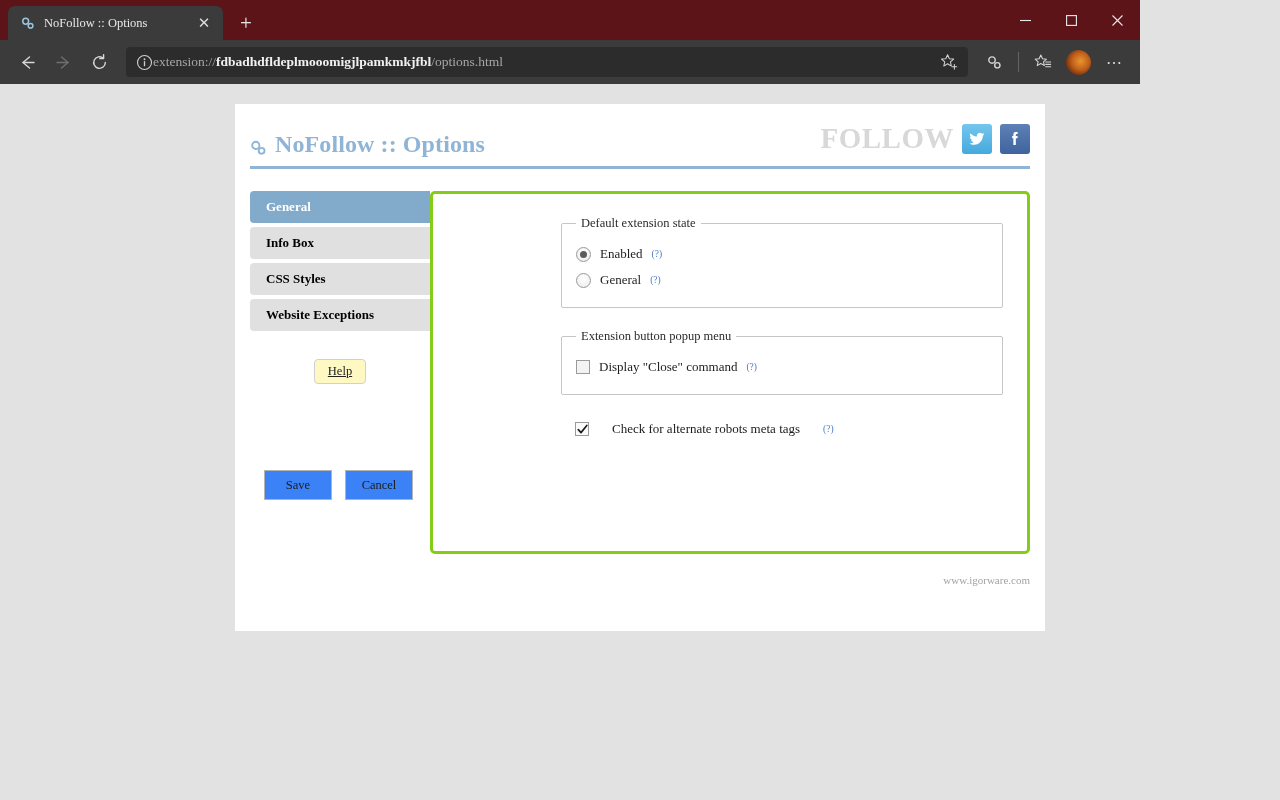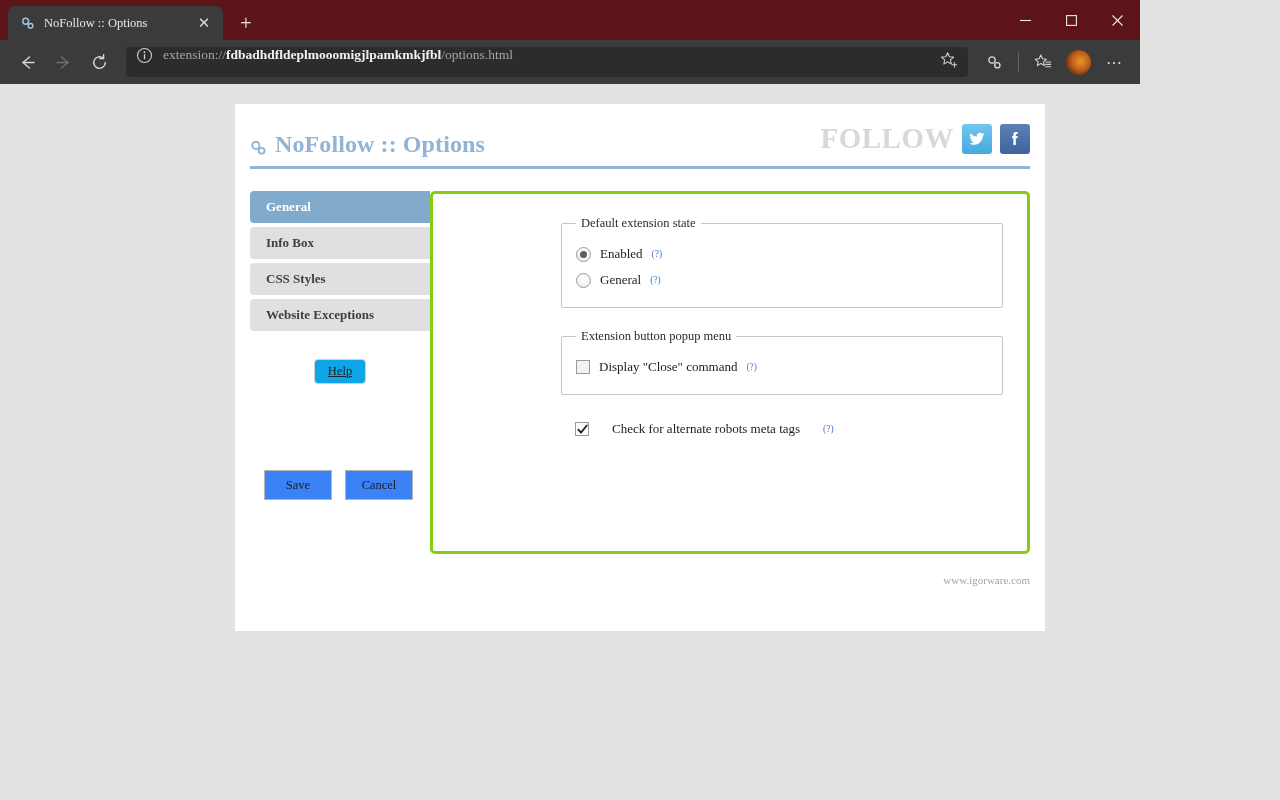--- a/index.html
+++ b/index.html
@@ -51,22 +51,22 @@
     display: flex; align-items: center; padding: 0 10px; gap: 2px;
   }
   .navbtn {
     width: 34px; height: 34px; border-radius: 4px;
     display: flex; align-items: center; justify-content: center;
     color: #d8d8d8;
   }
   .navbtn.disabled { color: #6f6f6f; }
   .omnibox {
     flex: 1; height: 30px; margin: 0 8px; background: #2c2c2c;
-    border-radius: 4px; display: flex; padding: 0 6px 0 10px;
-    gap: 10px; min-width: 0;
+    border-radius: 4px; display: flex; align-items: center; padding: 0 6px 0 10px;
+    min-width: 0;
   }
   .info-icon { width: 17px; height: 17px; flex: 0 0 17px; color: #cfcfcf; }
   .url { flex: 1; font-size: 13.5px; color: #a6a6a6; white-space: nowrap; overflow: hidden; min-width: 0; }
   .url b { color: #f1f1f1; font-weight: 600; }
   .omni-star { width: 26px; height: 26px; display: flex; align-items: center; justify-content: center; color: #d2d2d2; flex: 0 0 26px; }
   .toolbar-right { display: flex; align-items: center; gap: 2px; }
   .tb-icon { width: 32px; height: 34px; display: flex; align-items: center; justify-content: center; color: #d6d6d6; border-radius: 4px; }
   .tb-sep { width: 1px; height: 20px; background: #636363; margin: 0 6px; }
   .avatar {
     width: 25px; height: 25px; border-radius: 50%;
@@ -98,28 +98,28 @@
   .social.tw { background: linear-gradient(#74c6ec, #45a9de); }
   .social.fb { background: linear-gradient(#5d80b5, #3f639d); }
 
   
   .page-body { display: flex; padding: 22px 15px 0 15px; gap: 0; }
   .sidebar { width: 180px; flex: 0 0 180px; position: relative; z-index: 2; }
   .tabs-list { display: flex; flex-direction: column; gap: 4px; }
   .side-tab {
     height: 32px; display: flex; align-items: center;
     padding-left: 16px; font-size: 13px; font-weight: bold;
-    background: #e0e0e0; color: #404040;
+    background: #e0e0e0; color: #000000;
     border-radius: 4px 0 0 4px;
   }
   .side-tab.active { background: #81aacb; color: #ffffff; }
   .help-wrap { display: flex; justify-content: center; margin-top: 28px; }
   .help-btn {
     min-width: 52px; height: 25px; padding: 0 11px;
-    background: #0ea5e9; border: 1px solid #d0d0d0; border-radius: 4px;
+    background: #fef9c3; border: 1px solid #d0d0d0; border-radius: 4px;
     font-size: 12.5px; color: #232323; text-decoration: underline;
     display: flex; align-items: center; justify-content: center;
   }
   .action-row { display: flex; gap: 13px; margin-top: 86px; padding-left: 14px; }
   .btn {
     width: 68px; height: 30px; background: #3b82f6;
     border: 1px solid #b4b4b4; font-size: 12.5px; color: #1d1d1d;
     display: flex; align-items: center; justify-content: center;
   }
 

